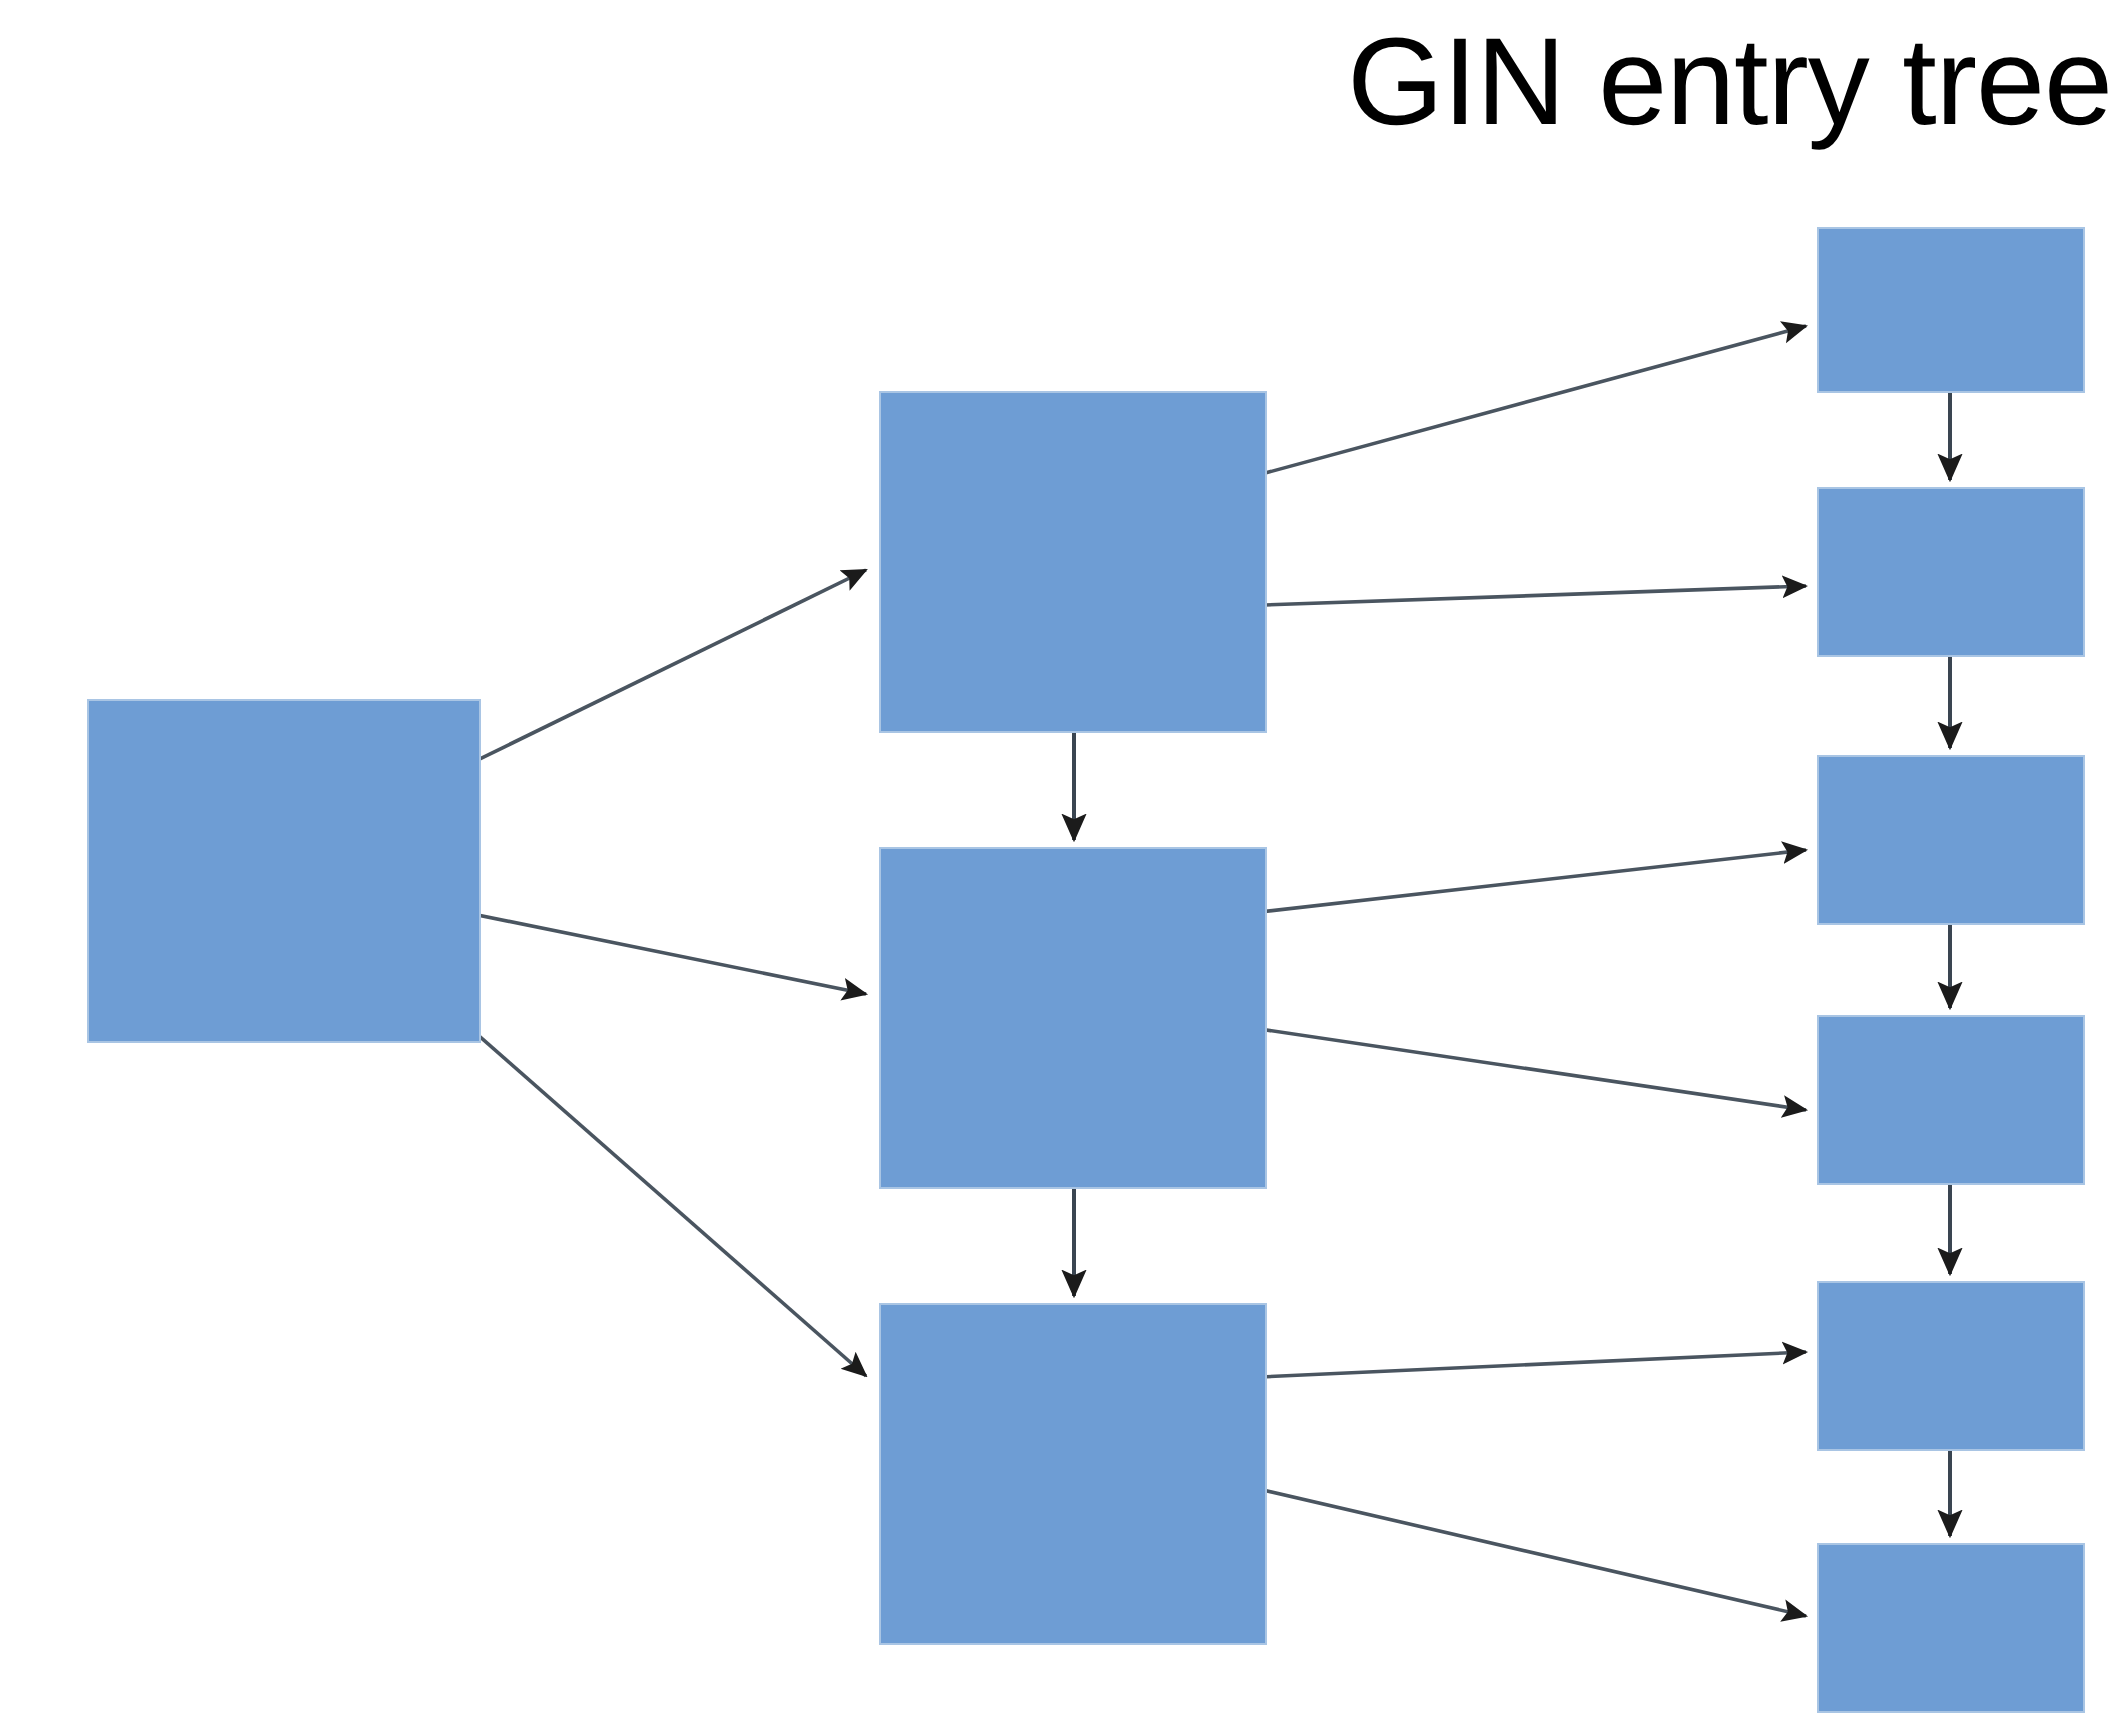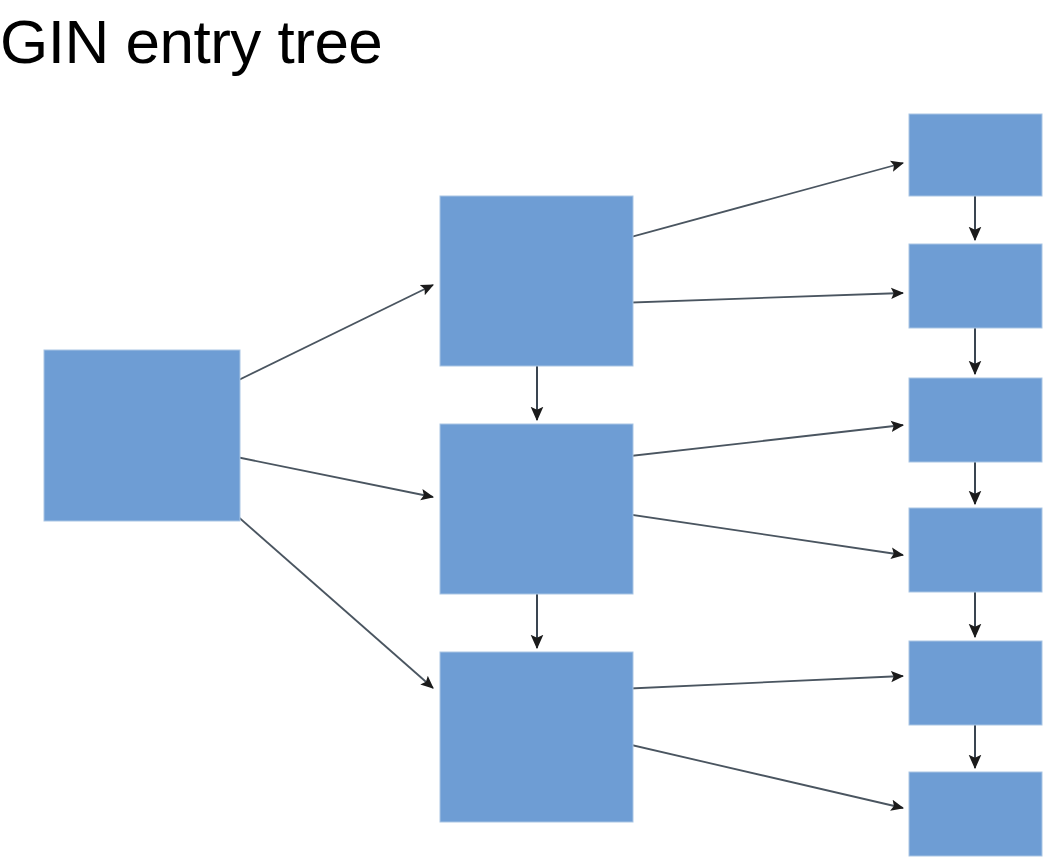--- a/index.html
+++ b/index.html
@@ -15,21 +15,21 @@
     width: 1056px;
     height: 868px;
     background: #ffffff;
     overflow: hidden;
   }
   #title {
     position: absolute;
     left: 0;
     top: 6px;
     width: 1056px;
-    text-align: left;
+    text-align: right;
     font-family: "Liberation Sans", sans-serif;
     font-size: 62px;
     font-weight: 400;
     line-height: 1.15;
     color: #000000;
     letter-spacing: -0.5px;
     white-space: pre;
   }
   #canvas {
     position: absolute;

